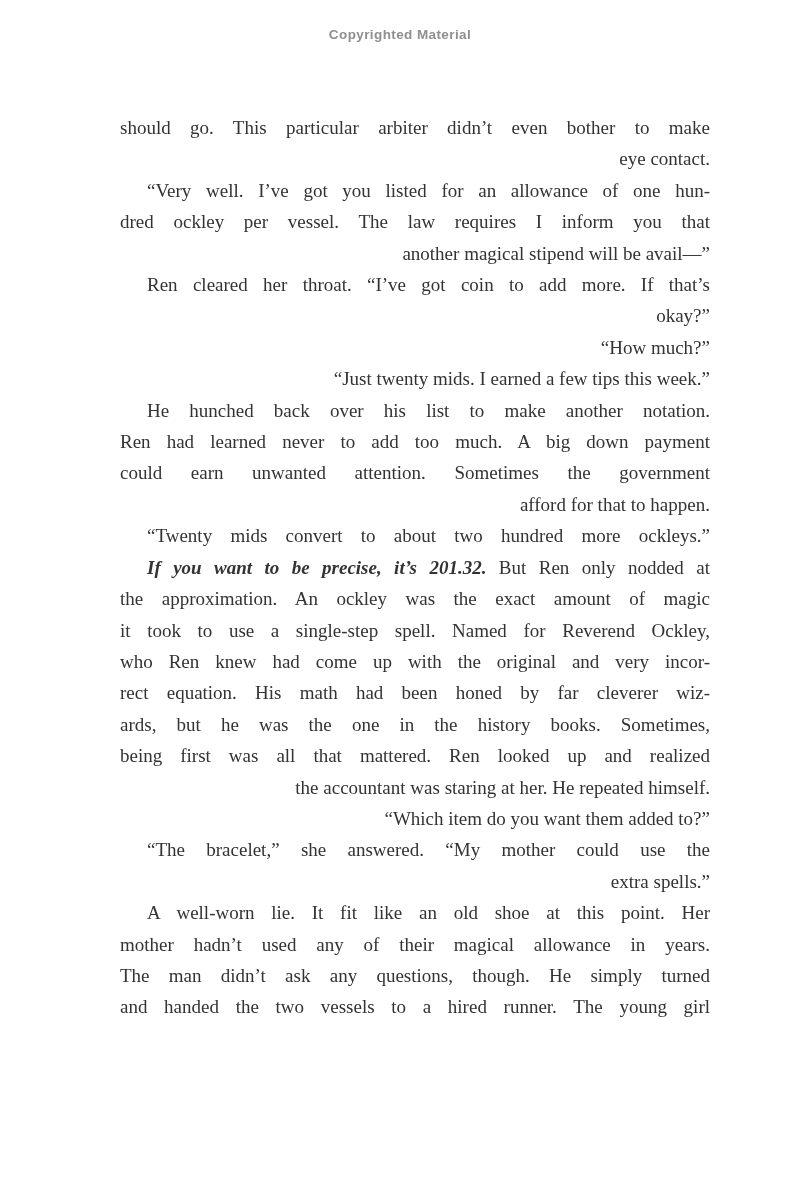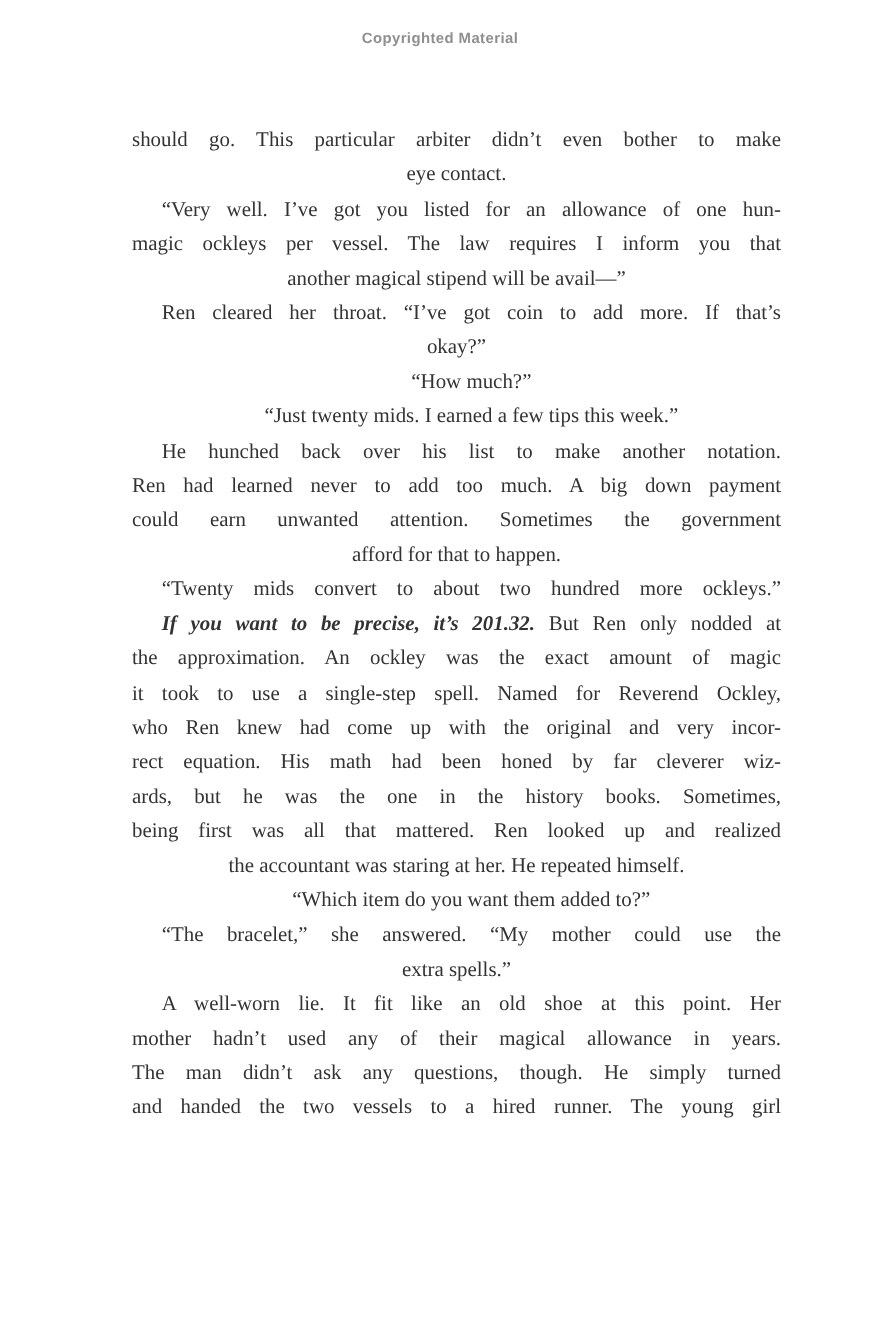--- a/index.html
+++ b/index.html
@@ -32,21 +32,21 @@
     position: absolute;
     top: 112px;
     left: 120px;
     width: 590px;
     font-size: 19px;
     line-height: 31.4px;
     color: #333333;
   }
   .line {
     min-height: 31.4px;
-    text-align: center;
+    text-align: right;
   }
   .line.fill {
     text-align: justify;
     text-align-last: justify;
   }
   .line.indent {
     text-indent: 27px;
   }
   .seg.italic {
     font-style: italic;
@@ -77,21 +77,21 @@
 <body>
 
 <div class="page">
 
   <div class="notice top">Copyrighted Material</div>
 
   <div class="body-text">
       <div class="line fill"><span class="seg">should go. This particular arbiter didn’t even bother to make</span></div>
       <div class="line"><span class="seg">eye contact.</span></div>
       <div class="line fill indent"><span class="seg">“Very well. I’ve got you listed for an allowance of one hun-</span></div>
-      <div class="line fill"><span class="seg">magic ockleys per vessel. The law requires I inform you that</span></div>
+      <div class="line fill"><span class="seg">dred ockley per vessel. The law requires I inform you that</span></div>
       <div class="line"><span class="seg">another magical stipend will be avail—”</span></div>
       <div class="line fill indent"><span class="seg">Ren cleared her throat. “I’ve got coin to add more. If that’s</span></div>
       <div class="line"><span class="seg">okay?”</span></div>
       <div class="line indent"><span class="seg">“How much?”</span></div>
       <div class="line indent"><span class="seg">“Just twenty mids. I earned a few tips this week.”</span></div>
       <div class="line fill indent"><span class="seg">He hunched back over his list to make another notation.</span></div>
       <div class="line fill"><span class="seg">Ren had learned never to add too much. A big down payment</span></div>
       <div class="line fill"><span class="seg">could earn unwanted attention. Sometimes the government</span></div>
       <div class="line"><span class="seg">afford for that to happen.</span></div>
       <div class="line fill indent"><span class="seg">“Twenty mids convert to about two hundred more ockleys.”</span></div>

